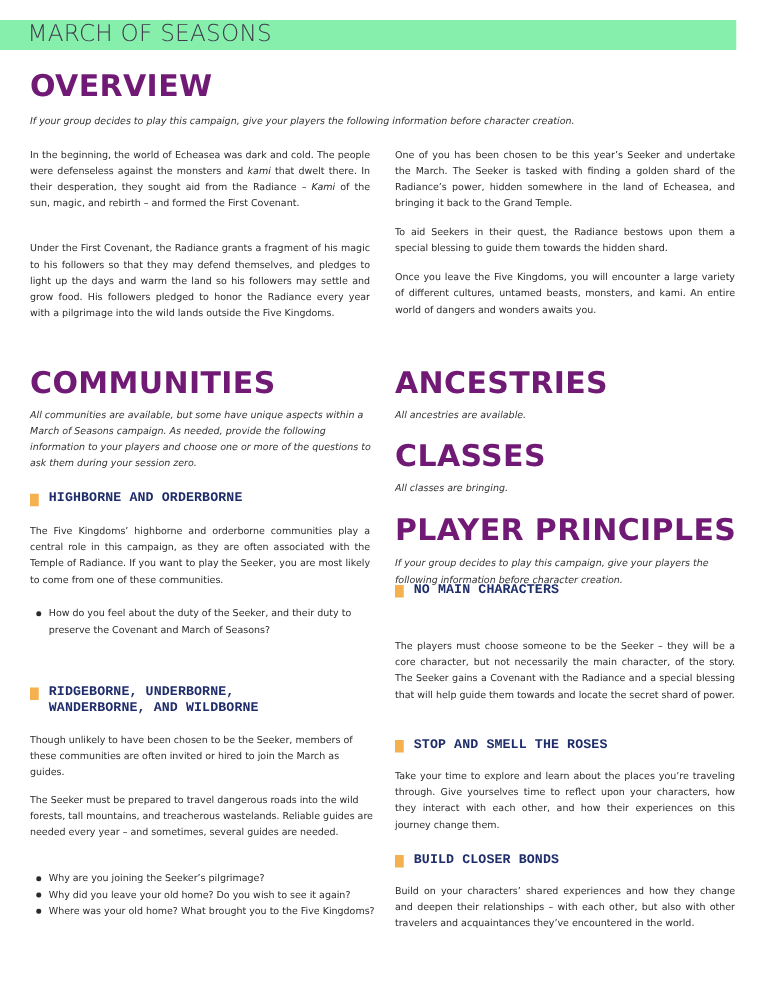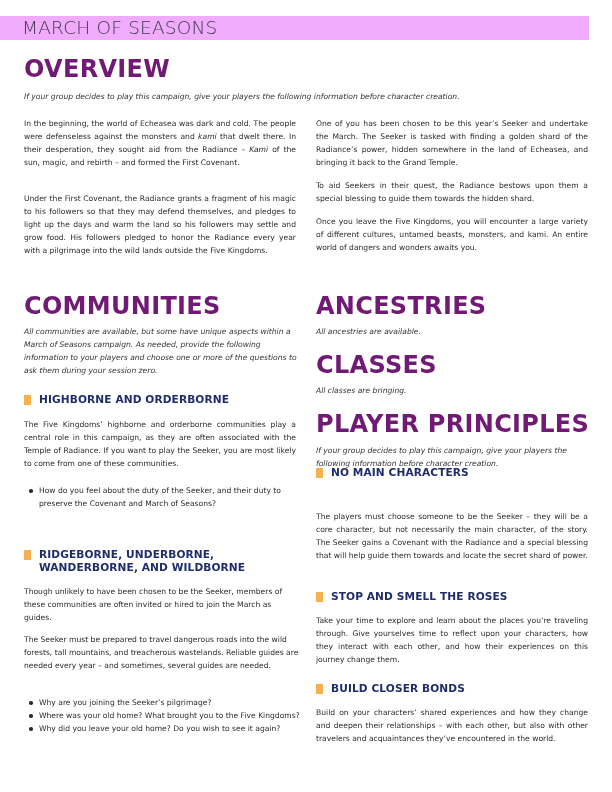--- a/index.html
+++ b/index.html
@@ -1,32 +1,32 @@
 <!DOCTYPE html>
 <html><head>
 <meta charset="utf-8">
 <style>
   html, body { margin: 0; padding: 0; background: #ffffff; }
   body { width: 612px; height: 792px; position: relative; overflow: hidden;
          font-family: "DejaVu Sans", sans-serif; color: #2b2b2b; }
   .banner { position: absolute; left: 0; top: 16px; width: 589px; height: 24px;
-            background: #f0abfc; }
+            background: #86efac; }
   .banner-title { position: absolute; left: 22px; top: 1px; font-size: 18.5px;
             font-weight: 300; letter-spacing: 0.2px; color: #3e3a4a; white-space: nowrap;
             font-family: "DejaVu Sans", sans-serif; }
   .h1 { position: absolute; font-weight: bold; color: #701a75; font-size: 24px;
         letter-spacing: 0.3px; white-space: nowrap; margin: 0; line-height: 1; }
   .intro { position: absolute; font-style: italic; font-size: 7.6px; line-height: 13px;
            color: #333; margin: 0; }
   .p { position: absolute; font-size: 7.6px; line-height: 13px; color: #2b2b2b;
        text-align: justify; margin: 0; }
   .p.left { text-align: left; }
   .h2 { position: absolute; display: flex; align-items: flex-start; margin: 0; }
   .h2 .sq { width: 7px; height: 10px; background: #f5b14f; margin-top: 2px; margin-right: 8px; flex: none; }
-  .h2 .t { font-weight: bold; font-size: 10.6px; color: #1f2d6b; line-height: 13px; letter-spacing: 0.1px; }
+  .h2 .t { font-weight: bold; font-size: 10.6px; color: #1f2d6b; line-height: 13px; letter-spacing: 0.1px; font-family: Liberation Mono, monospace; }
   ul.q { position: absolute; margin: 0; padding: 0; list-style: none; }
   ul.q li { position: relative; padding-left: 15px; font-size: 7.6px; line-height: 13px; color: #2b2b2b; }
   ul.q li::before { content: ""; position: absolute; left: 5px; top: 5px; width: 3.5px; height: 3.5px;
                     border-radius: 50%; background: #2b2b2b; }
   em { font-style: italic; }
 </style>
 </head>
 <body>
 
 <div class="banner">
@@ -56,22 +56,22 @@
 </ul>
 
 <div class="h2" style="left:24px; top:548px;">
   <span class="sq"></span>
   <span class="t"><span>RIDGEBORNE, UNDERBORNE,</span><br><span>WANDERBORNE, AND WILDBORNE</span></span>
 </div>
 <p class="p left" style="left:24px; top:585px; width:276px;">Though unlikely to have been chosen to be the Seeker, members of these communities are often invited or hired to join the March as guides.</p>
 <p class="p left" style="left:24px; top:633px; width:276px;">The Seeker must be prepared to travel dangerous roads into the wild forests, tall mountains, and treacherous wastelands. Reliable guides are needed every year – and sometimes, several guides are needed.</p>
 <ul class="q" style="left:24px; top:696px; width:276px;">
   <li>Why are you joining the Seeker’s pilgrimage?</li>
+  <li>Why did you leave your old home? Do you wish to see it again?</li>
   <li>Where was your old home? What brought you to the Five Kingdoms?</li>
-  <li>Why did you leave your old home? Do you wish to see it again?</li>
 </ul>
 
 <h1 class="h1" style="left:316px; top:294px;">ANCESTRIES</h1>
 <p class="intro" style="left:316px; top:325px; width:272px;">All ancestries are available.</p>
 
 <h1 class="h1" style="left:316px; top:353px;">CLASSES</h1>
 <p class="intro" style="left:316px; top:384px; width:272px;">All classes are bringing.</p>
 
 <h1 class="h1" style="left:316px; top:412px;text-align:right;">PLAYER PRINCIPLES</h1>
 <p class="intro" style="left:316px; top:444px; width:268px;">If your group decides to play this campaign, give your players the following information before character creation.</p>

